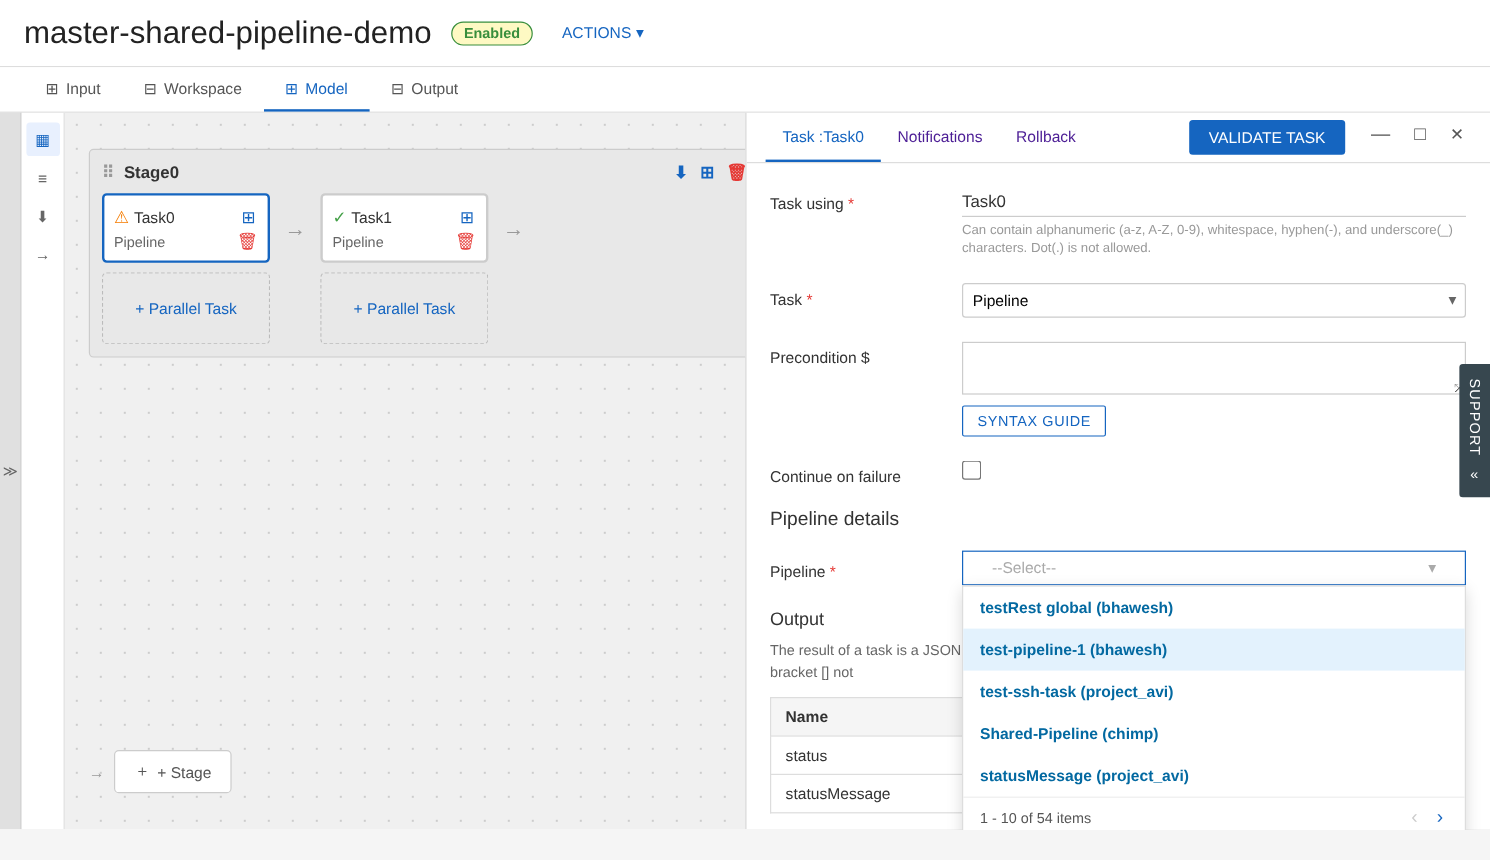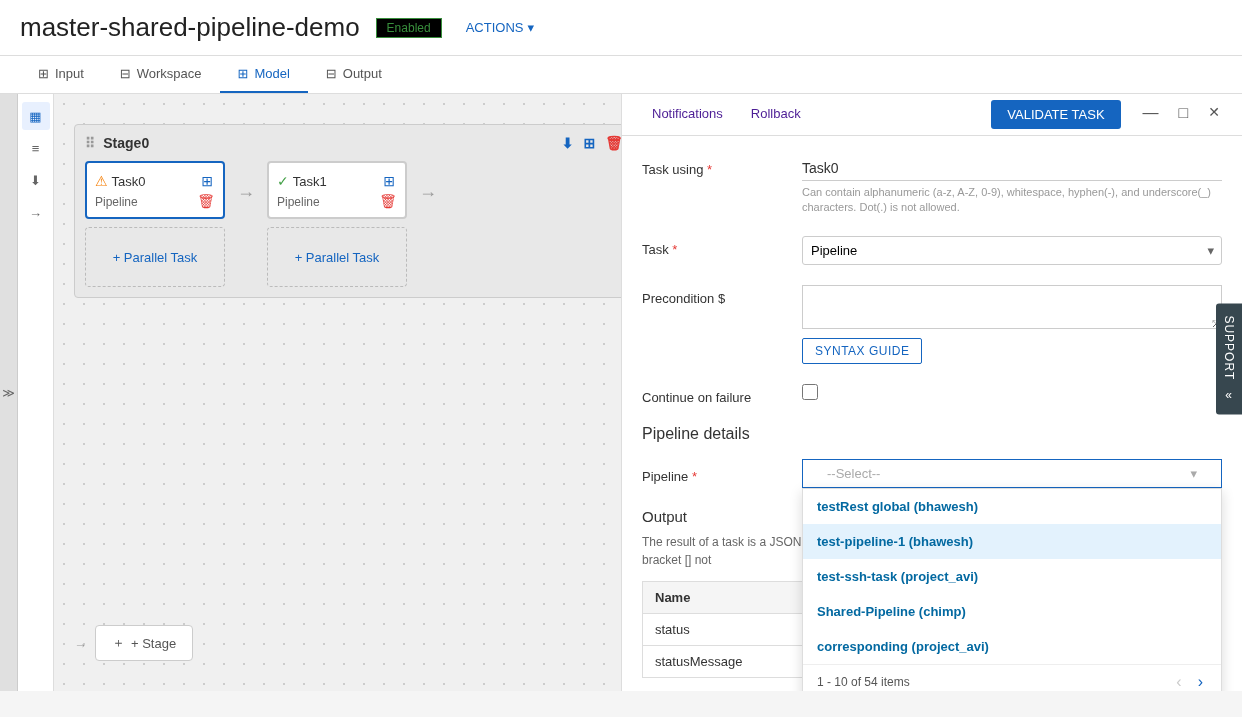--- a/index.html
+++ b/index.html
@@ -1,21 +1,21 @@
 <!DOCTYPE html>
 <html><head>
   <meta charset="utf-8">
   <style>
     * { box-sizing: border-box; margin: 0; padding: 0; }
     body { font-family: 'Segoe UI', Arial, sans-serif; font-size: 13px; background: #f5f5f5; color: #333; overflow: hidden; }
 
     
     .header { background: #fff; padding: 12px 20px; border-bottom: 1px solid #ddd; display: flex; align-items: center; gap: 16px; }
     .header-title { font-size: 26px; font-weight: 300; color: #222; }
-    .enabled-badge { background: #000000; color: #388e3c; border: 1px solid #388e3c; border-radius: 0; padding: 2px 10px; font-size: 12px; font-weight: 400; }
+    .enabled-badge { background: #fef9c3; color: #388e3c; border: 1px solid #388e3c; border-radius: 10px; padding: 2px 10px; font-size: 12px; font-weight: 700; }
     .actions-btn { color: #1565c0; font-size: 13px; cursor: pointer; display: flex; align-items: center; gap: 4px; margin-left: 8px; }
 
     
     .nav-tabs { background: #fff; border-bottom: 1px solid #ddd; display: flex; padding: 0 20px; }
     .nav-tab { padding: 10px 18px; font-size: 13px; color: #555; cursor: pointer; display: flex; align-items: center; gap: 6px; border-bottom: 2px solid transparent; }
     .nav-tab.active { color: #1565c0; border-bottom: 2px solid #1565c0; font-weight: 500; }
 
     
     .main-layout { display: flex; height: calc(717px - 120px); }
 
@@ -223,20 +223,23 @@
           <span>＋</span>
           <span>+ Stage</span>
         </div>
       </div>
     </div>
   </div>
 
   <div class="right-panel">
 
     <div class="panel-tabs">
+      <div class="panel-tab active">
+        <span>Task :Task0</span>
+      </div>
       <div class="panel-tab">
         <span>Notifications</span>
       </div>
       <div class="panel-tab">
         <span>Rollback</span>
       </div>
       <div class="panel-tab-actions">
         <button class="validate-btn">VALIDATE TASK</button>
         <span class="panel-action-btn">—</span>
         <span class="panel-action-btn">□</span>
@@ -307,21 +310,21 @@
             <div class="select-trigger">
               <span style="color:#aaa;">--Select--</span>
               <span>▾</span>
             </div>
 
             <div class="dropdown-list">
               <div class="dropdown-item">testRest global (bhawesh)</div>
               <div class="dropdown-item highlighted">test-pipeline-1 (bhawesh)</div>
               <div class="dropdown-item">test-ssh-task (project_avi)</div>
               <div class="dropdown-item">Shared-Pipeline (chimp)</div>
-              <div class="dropdown-item">corresponding (project_avi)</div>
+              <div class="dropdown-item">statusMessage (project_avi)</div>
               <div class="dropdown-footer">
                 <span>1 - 10 of 54 items</span>
                 <div class="pagination-btns">
                   <span class="page-btn disabled">‹</span>
                   <span class="page-btn">›</span>
                 </div>
               </div>
             </div>
           </div>
         </div>

